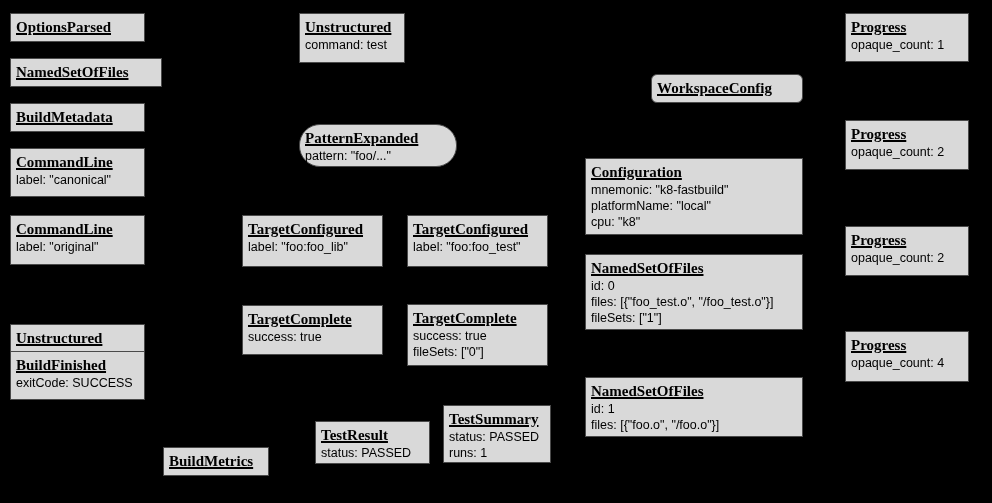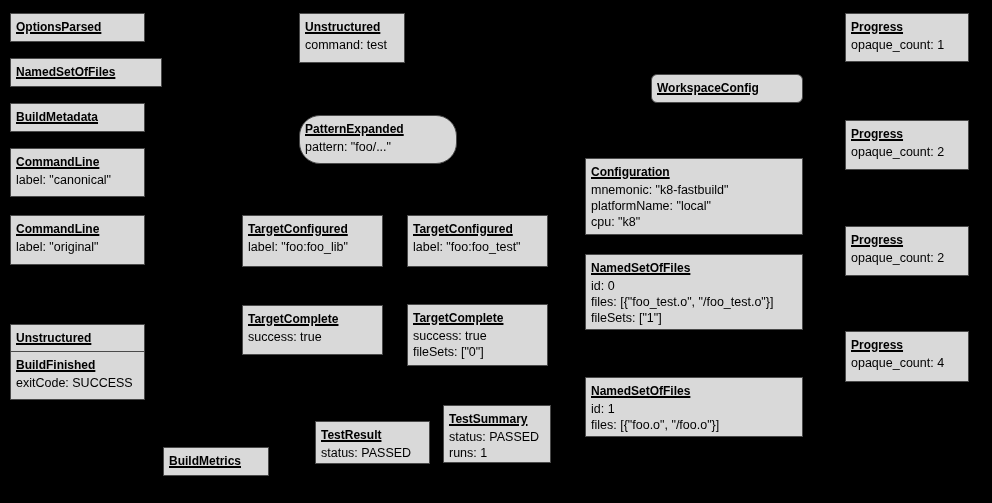--- a/index.html
+++ b/index.html
@@ -18,25 +18,26 @@
   .node {
     position: absolute;
     background: #d9d9d9;
     border: 1px solid #4a4a4a;
     padding: 4px 5px;
     box-sizing: border-box;
     color: #000000;
   }
   .node-title {
     font-weight: bold;
-    font-size: 12px;
+    font-size: 15px;
     line-height: 19px;
     text-decoration: underline;
     text-decoration-thickness: 1.5px;
     white-space: pre-line;
+    font-family: Liberation Serif, serif;
   }
   .node-line {
     font-size: 12.5px;
     line-height: 16px;
     white-space: nowrap;
   }
 </style>
 </head>
 <body>
 
@@ -77,21 +78,21 @@
 
   <div class="node" style="left:163px; top:447px; width:106px; height:29px;">
     <div class="node-title">BuildMetrics</div>
   </div>
 
   <div class="node" style="left:299px; top:13px; width:106px; height:50px;">
     <div class="node-title">Unstructured</div>
     <div class="node-line">command: test</div>
   </div>
 
-  <div class="node" style="left:299px; top:115px; width:158px; height:49px;border-radius:21px;">
+  <div class="node" style="left:299px; top:124px; width:158px; height:43px;border-radius:21px;">
     <div class="node-title">PatternExpanded</div>
     <div class="node-line">pattern: "foo/..."</div>
   </div>
 
   <div class="node" style="left:242px; top:215px; width:141px; height:52px;">
     <div class="node-title">TargetConfigured</div>
     <div class="node-line">label: "foo:foo_lib"</div>
   </div>
 
   <div class="node" style="left:407px; top:215px; width:141px; height:52px;">

